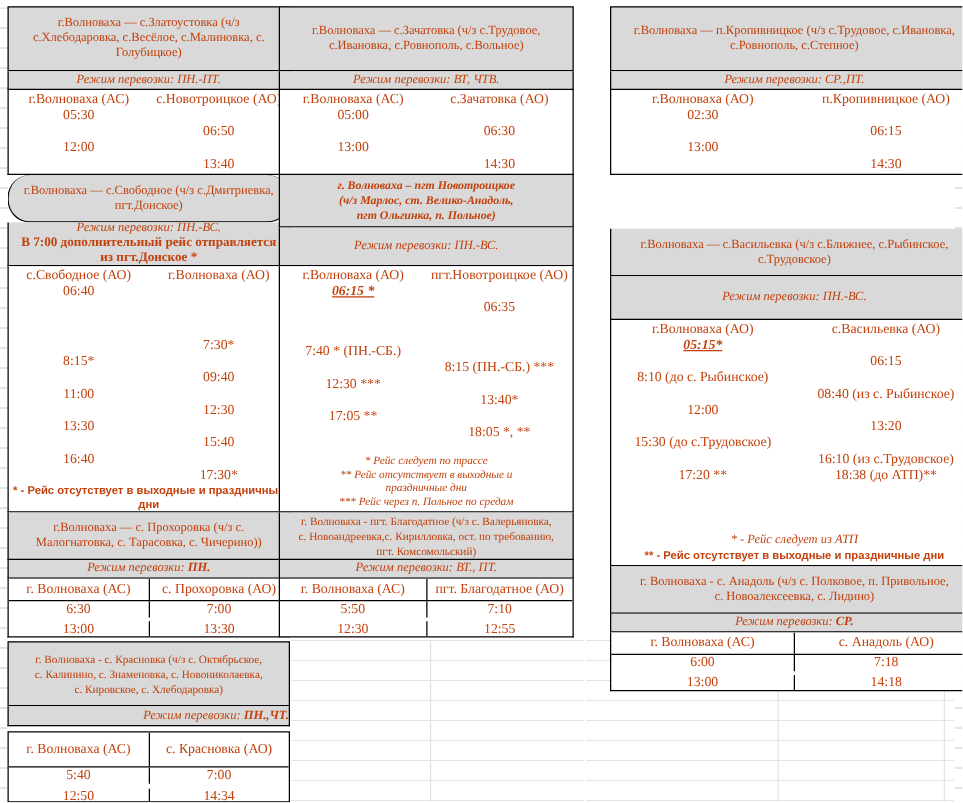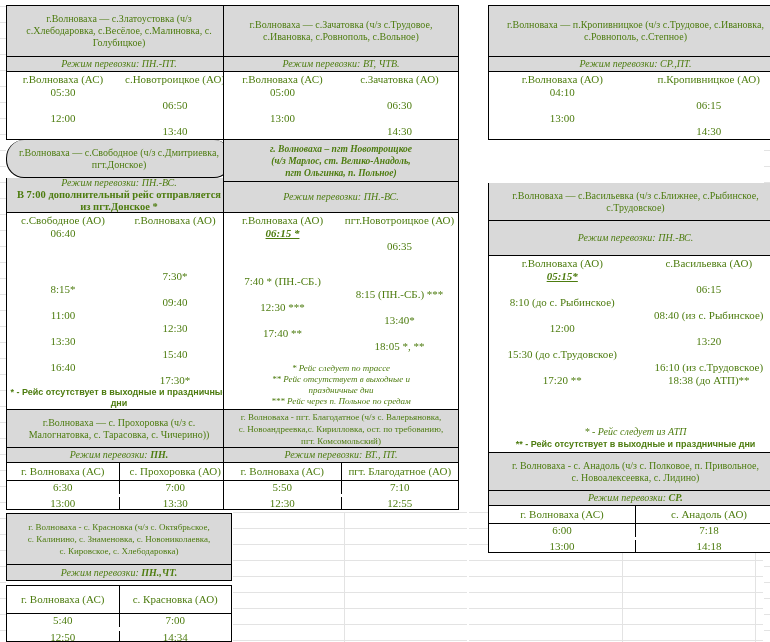--- a/index.html
+++ b/index.html
@@ -1,17 +1,17 @@
 <!DOCTYPE html>
 <html><head>
 <meta charset="utf-8">
 <style>
   html,body{margin:0;padding:0;background:#ffffff;}
   #stage{position:relative;width:770px;height:642px;background:#ffffff;overflow:hidden;
-         font-family:"Liberation Serif",serif;color:#4d7c0f;}
+         font-family:"Liberation Serif",serif;color:#c2410c;}
   
   .hgrid{position:absolute;background-image:repeating-linear-gradient(to bottom,
          #e3e3e3 0,#e3e3e3 1px,transparent 1px,transparent 16px);}
   .vline{position:absolute;width:1px;background:#e3e3e3;}
   
   .column{position:absolute;top:5px;}
   .sec{box-sizing:border-box;border-left:1px solid #000;border-right:1px solid #000;
        border-bottom:1px solid #000;overflow:hidden;}
   .sec.bt{border-top:1px solid #000;}
   .gap{border:none;background:transparent;}
@@ -160,21 +160,21 @@
           <div class="tc">13:00</div>
           <div class="tc">13:30</div>
         </div>
       </div>
       <div class="sec gap" style="height: 3px;"></div>
       <div class="sec route bt" style="height: 52px; font-size: 9px; text-align: center;">
         <div class="rl">г. Волноваха - с. Красновка (ч/з с. Октябрьское,</div>
         <div class="rl">с. Калинино, с. Знаменовка, с. Новониколаевка,</div>
         <div class="rl">с. Кировское,  с. Хлебодаровка)</div>
       </div>
-      <div class="sec regime" style="height: 16px;">
+      <div class="sec regime" style="height: 16px; text-align: right;">
         <div class="rline"><span>Режим перевозки: </span><span class="strong">ПН.,ЧТ.</span></div>
       </div>
       <div class="sec gap" style="height: 4px;"></div>
       <div class="sec ttable bt bordered" style="height: 57px;">
         <div class="thead" style="height: 27px;">
           <div class="tc">г. Волноваха (АС)</div>
           <div class="tc">с. Красновка (АО)</div>
         </div>
         <div class="trow">
           <div class="tc">5:40</div>
@@ -247,21 +247,21 @@
         </div>
         <div class="trow">
           <div class="tc">12:30 ***</div>
           <div class="tc"></div>
         </div>
         <div class="trow">
           <div class="tc"></div>
           <div class="tc">13:40*</div>
         </div>
         <div class="trow">
-          <div class="tc">17:40 **</div>
+          <div class="tc">17:05 **</div>
           <div class="tc"></div>
         </div>
         <div class="trow">
           <div class="tc"></div>
           <div class="tc">18:05 *, **</div>
         </div>
         <div class="fns">
           <div class="fn italic">* Рейс следует по трассе</div>
           <div class="fn italic">** Рейс отсутствует в выходные и</div>
           <div class="fn italic">праздничные дни</div>
@@ -298,21 +298,21 @@
       </div>
       <div class="sec regime" style="height: 15px;">
         <div class="rline"><span>Режим перевозки: СР.,ПТ.</span></div>
       </div>
       <div class="sec ttable" style="height: 68px;">
         <div class="thead">
           <div class="tc">г.Волноваха (АО)</div>
           <div class="tc">п.Кропивницкое (АО)</div>
         </div>
         <div class="trow">
-          <div class="tc">04:10</div>
+          <div class="tc">02:30</div>
           <div class="tc"></div>
         </div>
         <div class="trow">
           <div class="tc"></div>
           <div class="tc">06:15</div>
         </div>
         <div class="trow">
           <div class="tc">13:00</div>
           <div class="tc"></div>
         </div>

